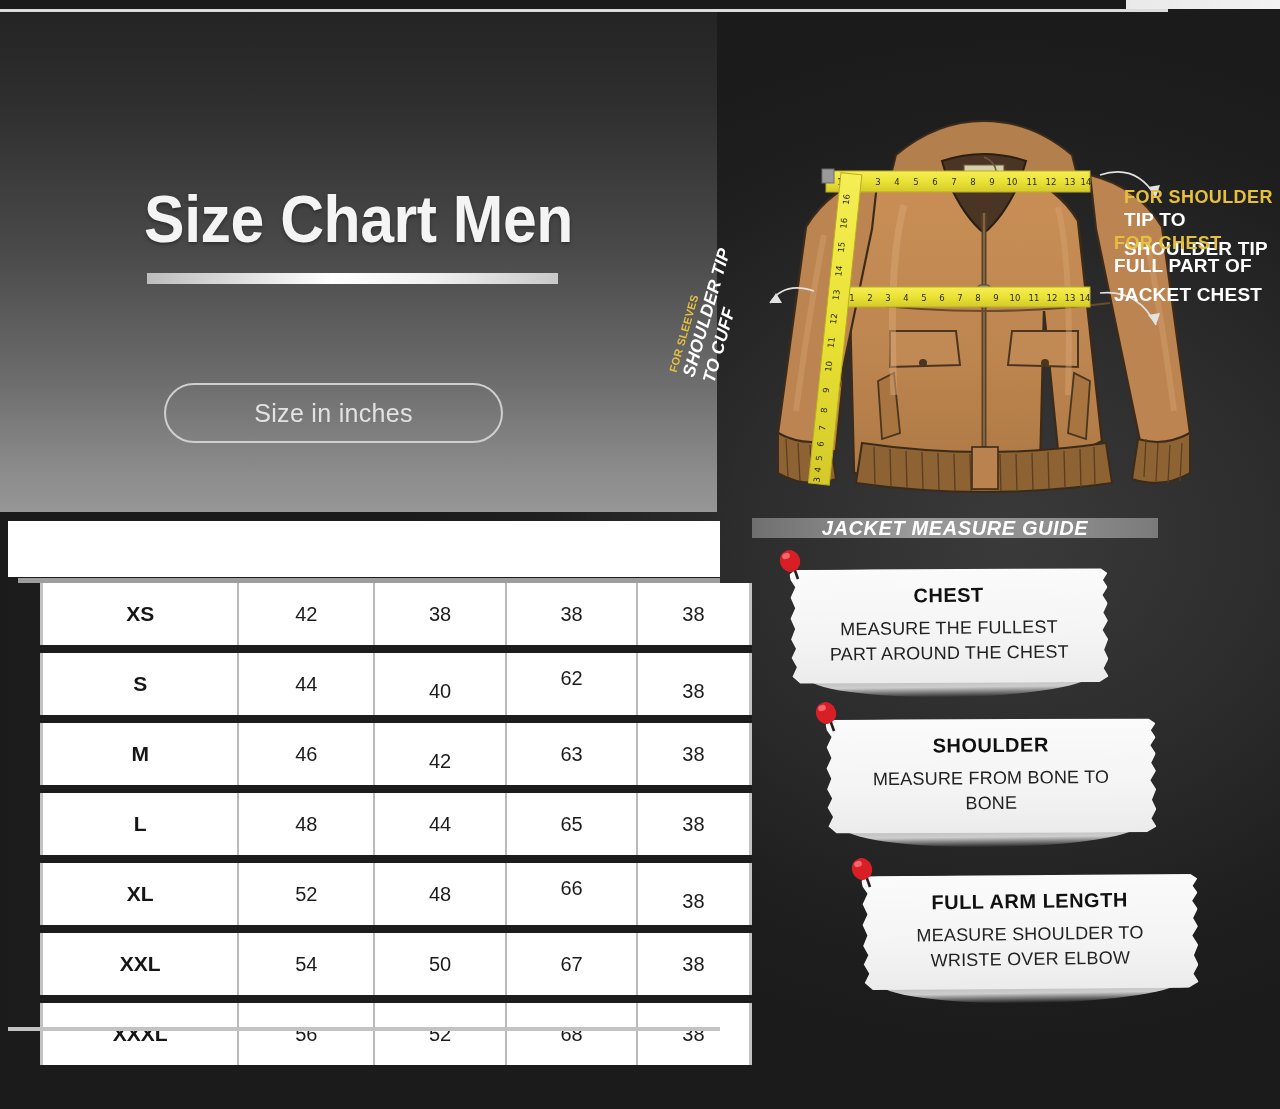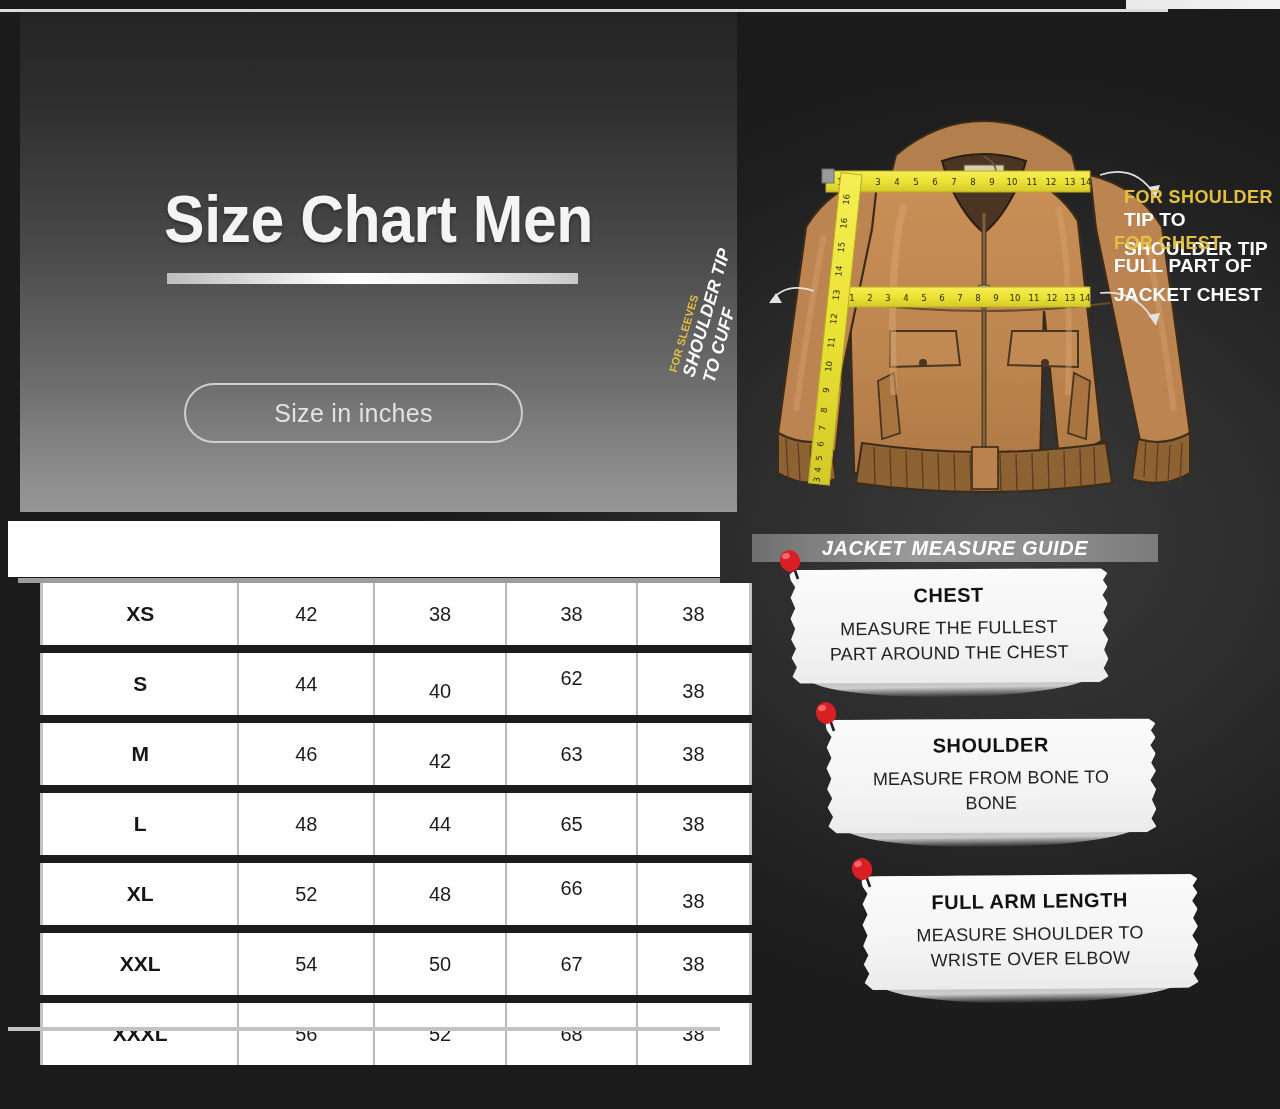--- a/index.html
+++ b/index.html
@@ -21,21 +21,20 @@
   }
   .topstrip2{
     position:absolute; left:0; top:9px; width:1168px; height:3px;
     background:#dcdcdc;
   }
 
   
   .hero {
     position:absolute; left:0; top:12px; width:717px; height:500px;
     background:linear-gradient(180deg,#242424 0%,#2e2e2e 18%,#4a4a4a 48%,#6d6d6d 74%,#8c8c8c 92%,#969696 100%);
-    margin-left:20px;
   }
   .hero-title {
     position:absolute; left:0; top:172px; width:717px;
     text-align:center;
     font-family:"Liberation Sans Narrow","Liberation Sans", sans-serif;
     font-weight:bold; font-size:66px; line-height:70px;
     color:#f4f4f4; letter-spacing:-0.5px;
     transform:scaleX(0.92); transform-origin:center;
     text-shadow:0 2px 4px rgba(0,0,0,.35);
   }
@@ -116,23 +115,23 @@
   }
   .vcallout .sub {
     color:#e5c03f; font-weight:bold; font-size:11px; letter-spacing:.3px; display:block;
   }
   .vcallout .main {
     color:#ffffff; font-weight:bold; font-size:17.5px; letter-spacing:.2px; display:block;
     font-style:italic;
   }
 
   .guide-bar {
-    position:absolute; left:752px; top:518px; width:406px; height:28px;
+    position:absolute; left:752px; top:518px; width:406px; height:20px;
     background:linear-gradient(90deg,#6f6f6f 0%,#9a9a9a 40%,#8e8e8e 75%,#7a7a7a 100%);
-    display:flex; align-items:center; justify-content:center;margin-top:16px;
+    display:flex; align-items:center; justify-content:center;
   }
   .guide-bar span {
     color:#ffffff; font-weight:bold; font-style:italic; font-size:20px; letter-spacing:.6px;
   }
 
   
   .note { position:absolute; }
   .note .paper {
     position:relative;
     background:linear-gradient(180deg,#fbfbfb 0%,#f4f4f4 60%,#ebebeb 100%);

